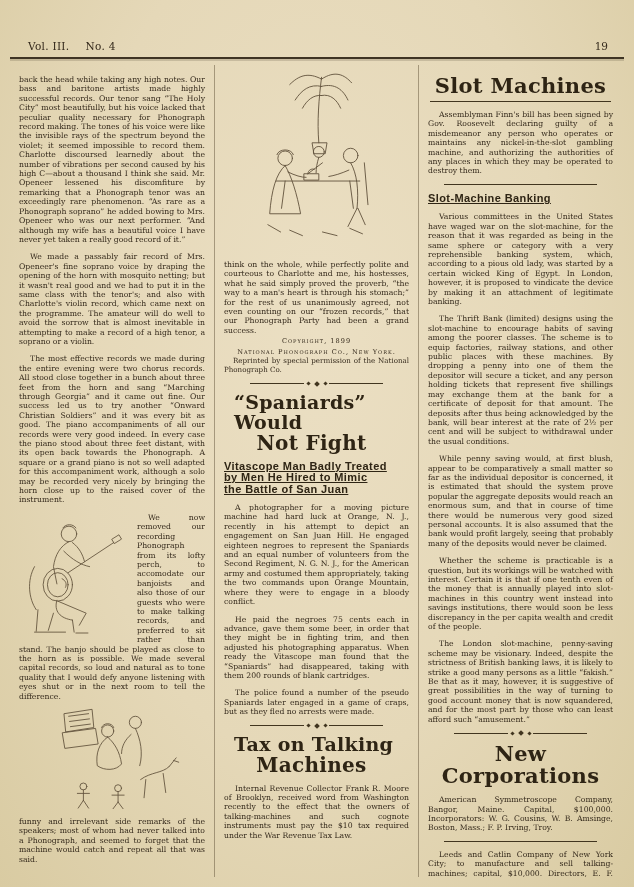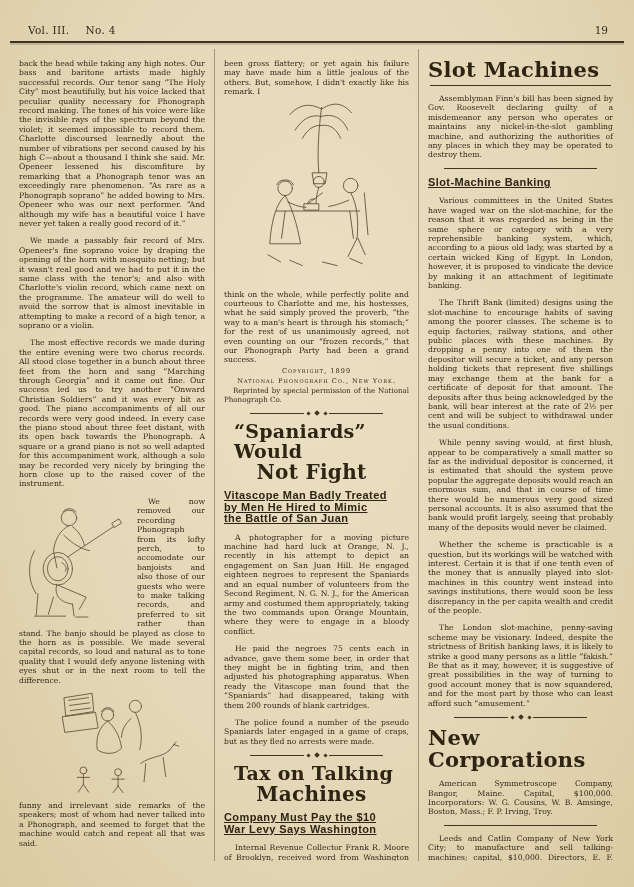--- a/index.html
+++ b/index.html
@@ -1,33 +1,33 @@
 <!DOCTYPE html>
 <html><head>
 <meta charset="utf-8">
 <style>
   html,body{margin:0;padding:0;background:#b9ac8e;}
   .page{
     width:634px;height:887px;position:relative;overflow:hidden;
     background:radial-gradient(ellipse at 50% 38%, #ebdfc3 0%, #e5d8b8 55%, #d9cba2 100%);
     color:#352a1c;font-family:"DejaVu Serif", serif;box-sizing:border-box;
   }
-  .masthead{display:flex;justify-content:space-between;align-items:center;padding:24px 26px 5px 28px;}
+  .masthead{display:flex;justify-content:space-between;align-items:center;padding:40px 26px 5px 28px;}
   .mh-left{font-size:10.5px;letter-spacing:.3px;}
   .mh-left .num{margin-left:16px;}
   .mh-title{font-size:13.5px;font-weight:700;letter-spacing:1.6px;word-spacing:7px;}
   .mh-page{font-size:10.5px;}
   .head-rule{height:2px;background:#3f3424;margin:0 10px;box-shadow:0 2px 0 rgba(63,52,36,.18);}
   .cols{display:flex;align-items:stretch;padding:6px 8px 0 10px;height:818px;box-sizing:border-box;}
   .col{flex:0 0 204px;box-sizing:border-box;padding:2px 9px 0;overflow:hidden;}
   .col + .col{border-left:1px solid rgba(84,69,44,.45);}
   p{font-size:7.7px;line-height:9.4px;text-align:justify;margin:8px 0 1px;text-indent:11px;}
   p.noindent{text-indent:0;}
   .bl{font-weight:700;color:#2e2414;letter-spacing:.3px;line-height:1.05;}
-  .bl-main{font-size:21px;text-align:left;margin:8px 0 4px;}
+  .bl-main{font-size:21px;text-align:center;margin:8px 0 4px;}
   .bl-l1{font-size:19px;text-align:left;padding-left:10px;}
   .bl-l2{font-size:20px;text-align:center;padding-right:10px;margin-bottom:6px;}
   .subhead{font-family:"Liberation Sans",sans-serif;font-weight:700;font-size:11px;line-height:11.5px;letter-spacing:.4px;margin:7px 0 5px;color:#2e2414;text-decoration:underline;}
   .credit{text-align:center;font-variant:small-caps;letter-spacing:1px;font-size:6.6px;line-height:8.5px;margin-top:2px;}
   .reprint{font-size:7.1px;line-height:8.7px;text-align:justify;text-indent:9px;margin-top:1px;}
   .orn{display:flex;align-items:center;margin:7px 26px;}
   .orn::before,.orn::after{content:"";flex:1;height:1px;background:#41351f;}
   .di{width:4px;height:4px;background:#41351f;transform:rotate(45deg);margin:0 2.5px;flex:0 0 auto;}
   .di.small{width:3px;height:3px;}
   .rule-short{height:1px;background:#41351f;margin:8px 16px;}
@@ -91,21 +91,20 @@
         <circle cx="52" cy="94" r="4"></circle>
         <path d="M52,98 L52,110 M45,102 L59,102 M52,110 L46,119 M52,110 L58,119"></path>
         <circle cx="92" cy="96" r="4"></circle>
         <path d="M92,100 L92,112 M85,104 L99,104 M92,112 L86,120 M92,112 L98,120"></path>
       </svg>
       <p class="noindent">funny and irrelevant side remarks of the speakers; most of whom had never talked into a Phonograph, and seemed to forget that the machine would catch and repeat all that was said.</p>
 
     </div>
 
     <div class="col">
-      <p class="noindent">been gross flattery; or yet again his failure may have made him a little jealous of the others.  But, somehow, I didn't exactly like his remark.  I</p>
       <svg class="sketch center-ill" width="164" height="182" viewBox="0 0 180 200">
         <path d="M95,8 C92,32 90,56 92,80"></path>
         <path d="M95,10 C80,2 70,6 60,16 M95,10 C110,0 120,5 128,14"></path>
         <path d="M95,18 C82,15 73,22 66,33 M95,18 C110,14 119,22 124,33"></path>
         <path d="M95,28 C86,27 79,33 74,42 M95,28 C105,26 112,33 116,42"></path>
         <path d="M85,80 L101,80 L99,92 L87,92 Z"></path>
         <path d="M45,122 L137,122 M55,122 L51,152 M126,122 L130,152"></path>
         <path d="M80,114 L96,102 M80,114 C80,110 84,108 87,109"></path>
         <path d="M76,114 h16 v7 h-16 z"></path>
         <circle cx="55" cy="97" r="8"></circle>
@@ -139,24 +138,20 @@
       <p>A photographer for a moving picture machine had hard luck at Orange, N. J., recently in his attempt to depict an engagement on San Juan Hill. He engaged eighteen negroes to represent the Spaniards and an equal number of volunteers from the Second Regiment, N. G. N. J., for the American army and costumed them appropriately, taking the two commands upon Orange Mountain, where they were to engage in a bloody conflict.</p>
       <p>He paid the negroes 75 cents each in advance, gave them some beer, in order that they might be in fighting trim, and then adjusted his photographing apparatus.  When ready the Vitascope man found that the “Spaniards” had disappeared, taking with them 200 rounds of blank cartridges.</p>
       <p>The police found a number of the pseudo Spaniards later engaged in a game of craps, but as they fled no arrests were made.</p>
       <div class="orn">
           <span class="di small"></span>
           <span class="di"></span>
           <span class="di small"></span>
         </div>
       <div class="bl bl-l1">Tax on Talking</div>
       <div class="bl bl-l2">Machines</div>
-      <div class="subhead">
-        <div>Company Must Pay the $10</div>
-        <div>War Levy Says Washington</div>
-      </div>
       <p>Internal Revenue Collector Frank R. Moore of Brooklyn, received word from Washington recently to the effect that the owners of talking-machines and such cognote instruments must pay the $10 tax required under the War Revenue Tax Law.</p>
 
     </div>
 
     <div class="col">
       <div class="bl bl-main">Slot Machines</div>
       <div class="under-rule"></div>
       <p>Assemblyman Finn's bill has been signed by Gov. Roosevelt declaring guilty of a misdemeanor any person who operates or maintains any nickel-in-the-slot gambling machine, and authorizing the authorities of any places in which they may be operated to destroy them.</p>
       <div class="rule-short"></div>
       <div class="subhead">Slot-Machine Banking</div>

